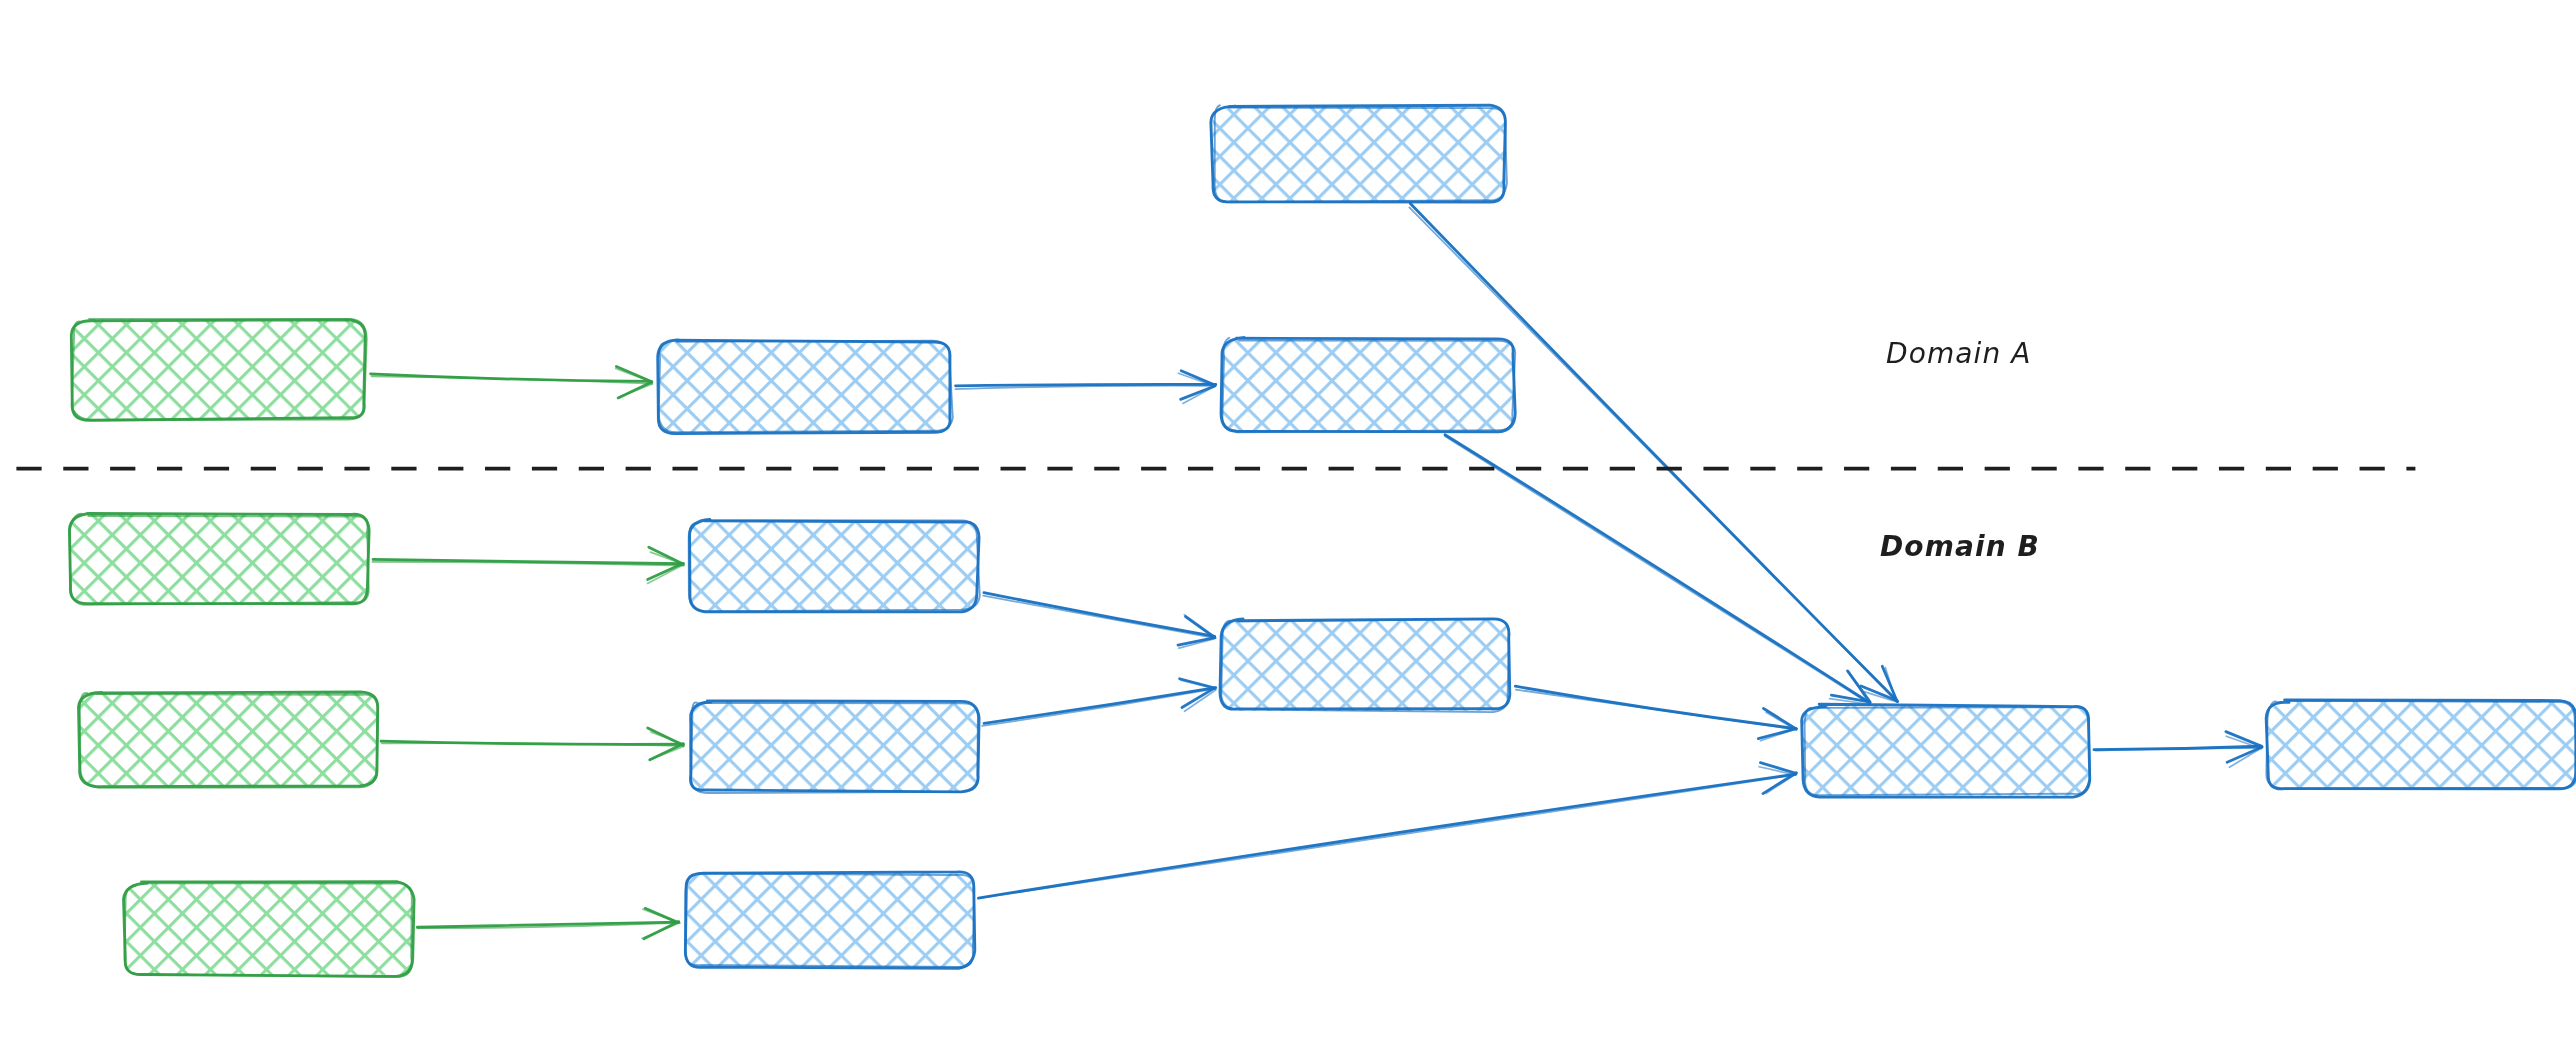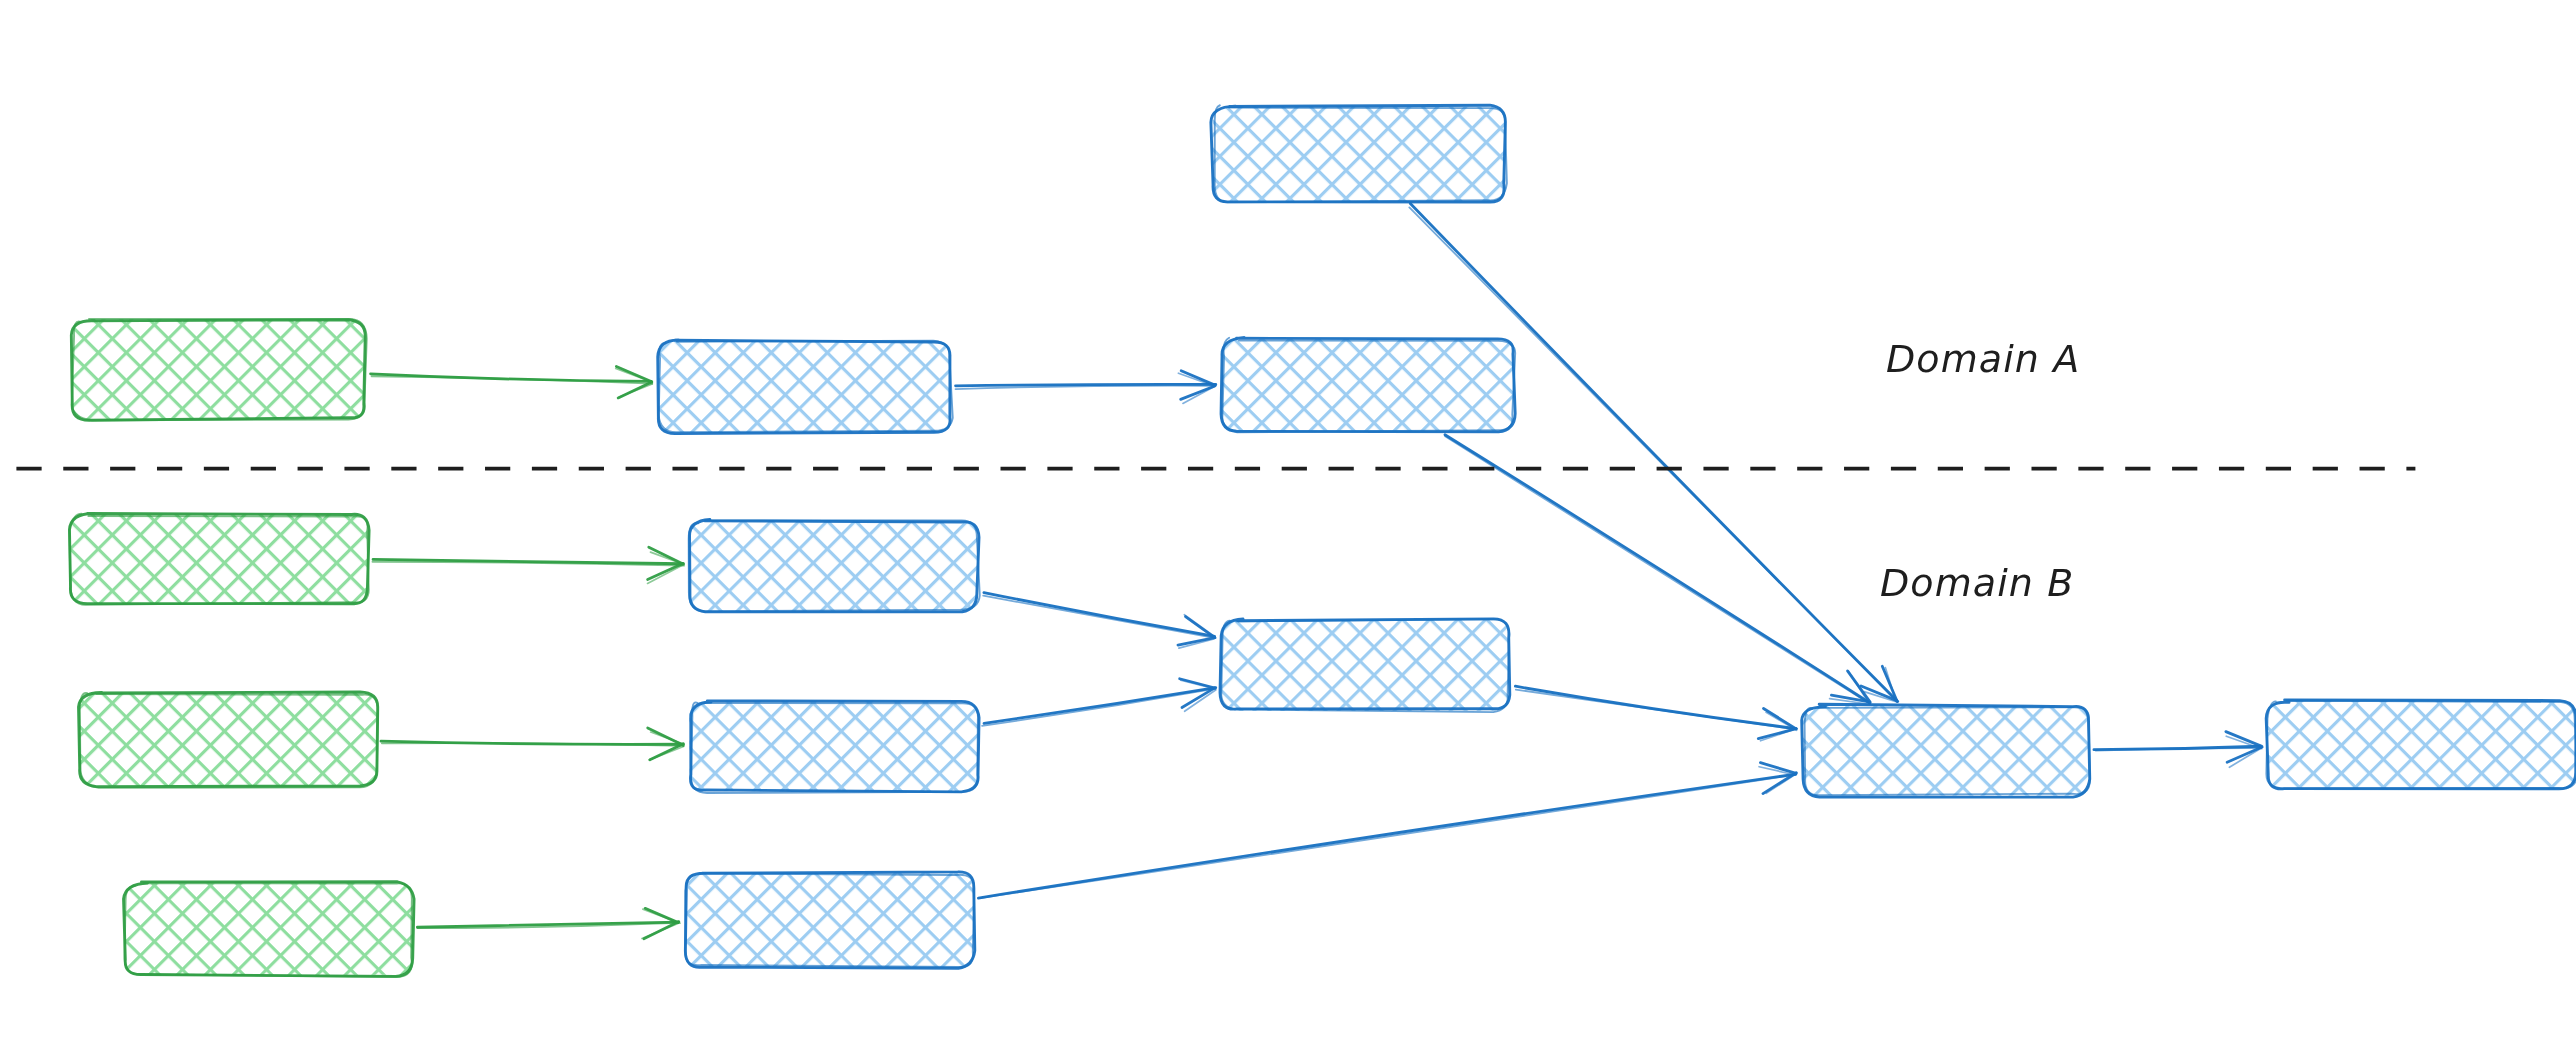--- a/index.html
+++ b/index.html
@@ -22,29 +22,29 @@
     position: absolute;
     left: 0;
     top: 0;
     width: 2576px;
     height: 1049px;
     display: block;
   }
   .domain-label {
     position: absolute;
     font-family: "DejaVu Sans", sans-serif;
-    font-size: 38px;
+    font-size: 28px;
     font-style: italic;
     color: #1e1e1e;
     letter-spacing: 1.1px;
     white-space: nowrap;
     user-select: none;
   }
   #domain-a-label { left: 1886px; top: 337px; }
-  #domain-b-label { left: 1880px; top: 561px; }
+  #domain-b-label { left: 1880px; top: 530px; font-weight: bold; }
 </style>
 </head>
 <body>
 
 <div id="canvas-wrap">
 
   <svg id="diagram-svg" viewBox="0 0 2858 1164" xmlns="http://www.w3.org/2000/svg">
     <defs>
       <pattern id="hatch-green" width="22" height="22" patternUnits="userSpaceOnUse" patternTransform="rotate(45)">
         <rect width="22" height="22" fill="#ffffff"></rect>

